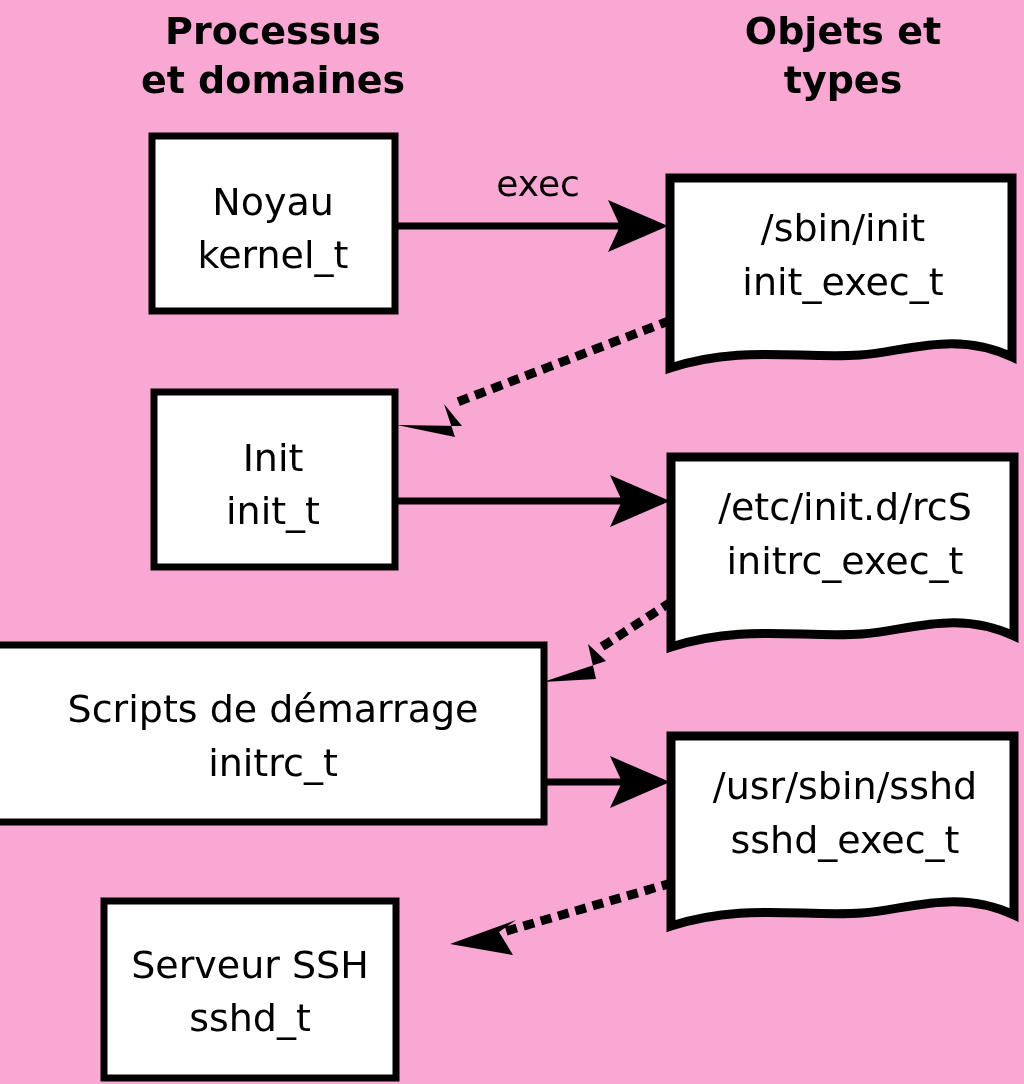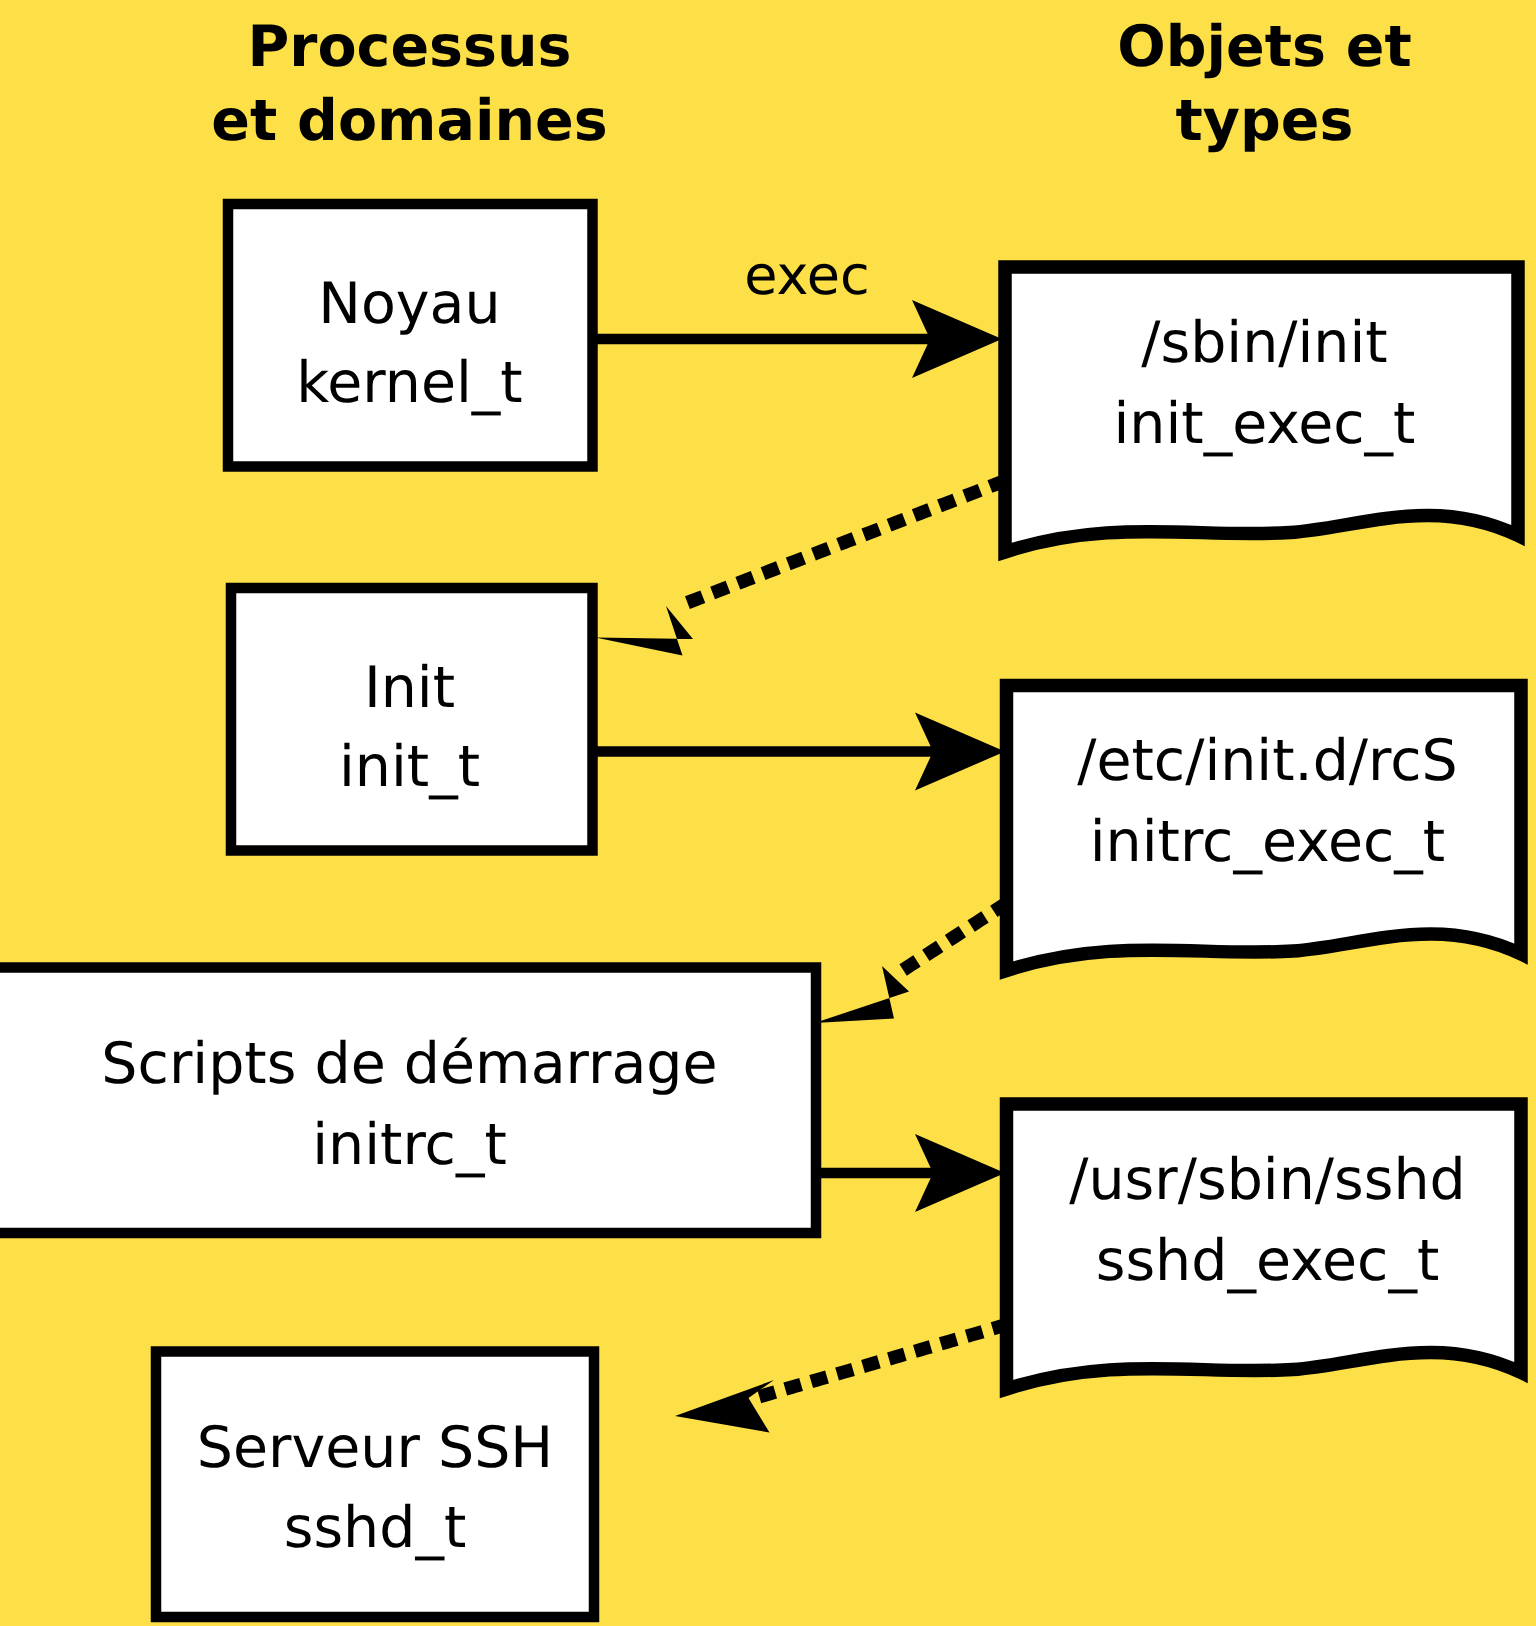--- a/index.html
+++ b/index.html
@@ -7,21 +7,21 @@
     padding: 0;
     background: #ffffff;
   }
   body {
     font-family: "DejaVu Sans", sans-serif;
   }
   #canvas {
     position: relative;
     width: 1024px;
     height: 1084px;
-    background: #fde047;
+    background: #f9a8d4;
     overflow: hidden;
   }
   #diagram-svg {
     position: absolute;
     left: 0;
     top: 0;
     width: 1024px;
     height: 1084px;
   }
   .col-header {

